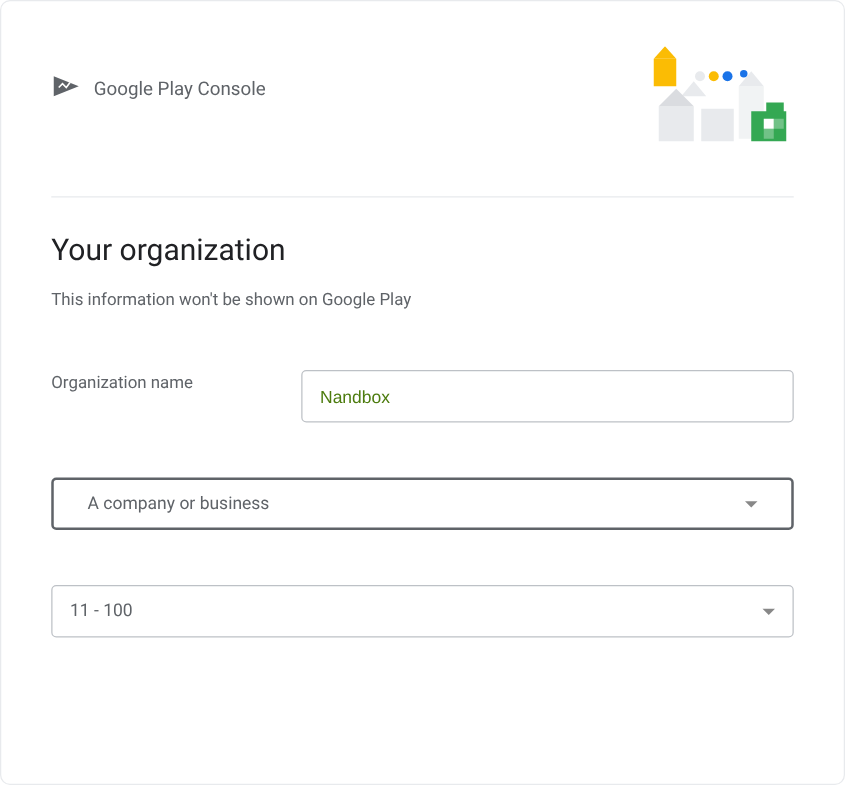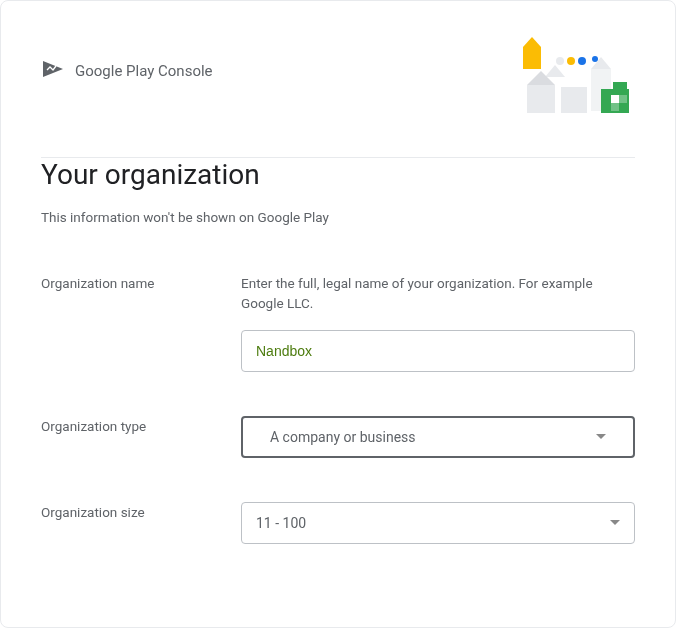--- a/index.html
+++ b/index.html
@@ -17,34 +17,35 @@
       border-radius: 8px;
       padding: 36px 40px 36px 40px;
       background: #fff;
     }
     .header-row {
       display: flex;
       justify-content: space-between;
       align-items: flex-start;
       padding-bottom: 30px;
       border-bottom: 1px solid #e8eaed;
+      margin-bottom: 28px;
     }
     .brand {
       display: flex;
       align-items: center;
       gap: 8px;
       margin-top: 20px;
     }
     .brand-text {
       font-size: 15px;
       color: #5f6368;
       font-weight: 400;
     }
     .heading {
-      font-size: 28px;
+      font-size: 24px;
       color: #202124;
       font-weight: 400;
       margin-bottom: 18px;
     }
     .sub {
       font-size: 13.5px;
       color: #5f6368;
       margin-bottom: 48px;
     }
     .field-row {
@@ -147,37 +148,34 @@
       </svg>
     </div>
   </div>
 
   <h1 class="heading">Your organization</h1>
   <div class="sub">This information won't be shown on Google Play</div>
 
   <div class="field-row">
     <div class="field-label">Organization name</div>
     <div class="field-body">
-      <div class="helper">Enter the full, legal name of your organization. For example Google LLC.</div>
       <input type="text" class="text-input" value="Nandbox" style="">
     </div>
   </div>
 
   <div class="field-row">
-    <div class="field-label">Organization type</div>
     <div class="field-body">
       <div class="select focused">
         <span>A company or business</span>
         <span class="chevron"></span>
       </div>
     </div>
   </div>
 
   <div class="field-row" style="margin-bottom:0">
-    <div class="field-label">Organization size</div>
     <div class="field-body">
       <div class="select">
         <span>11 - 100</span>
         <span class="chevron"></span>
       </div>
     </div>
   </div>
 
 </div>
 

